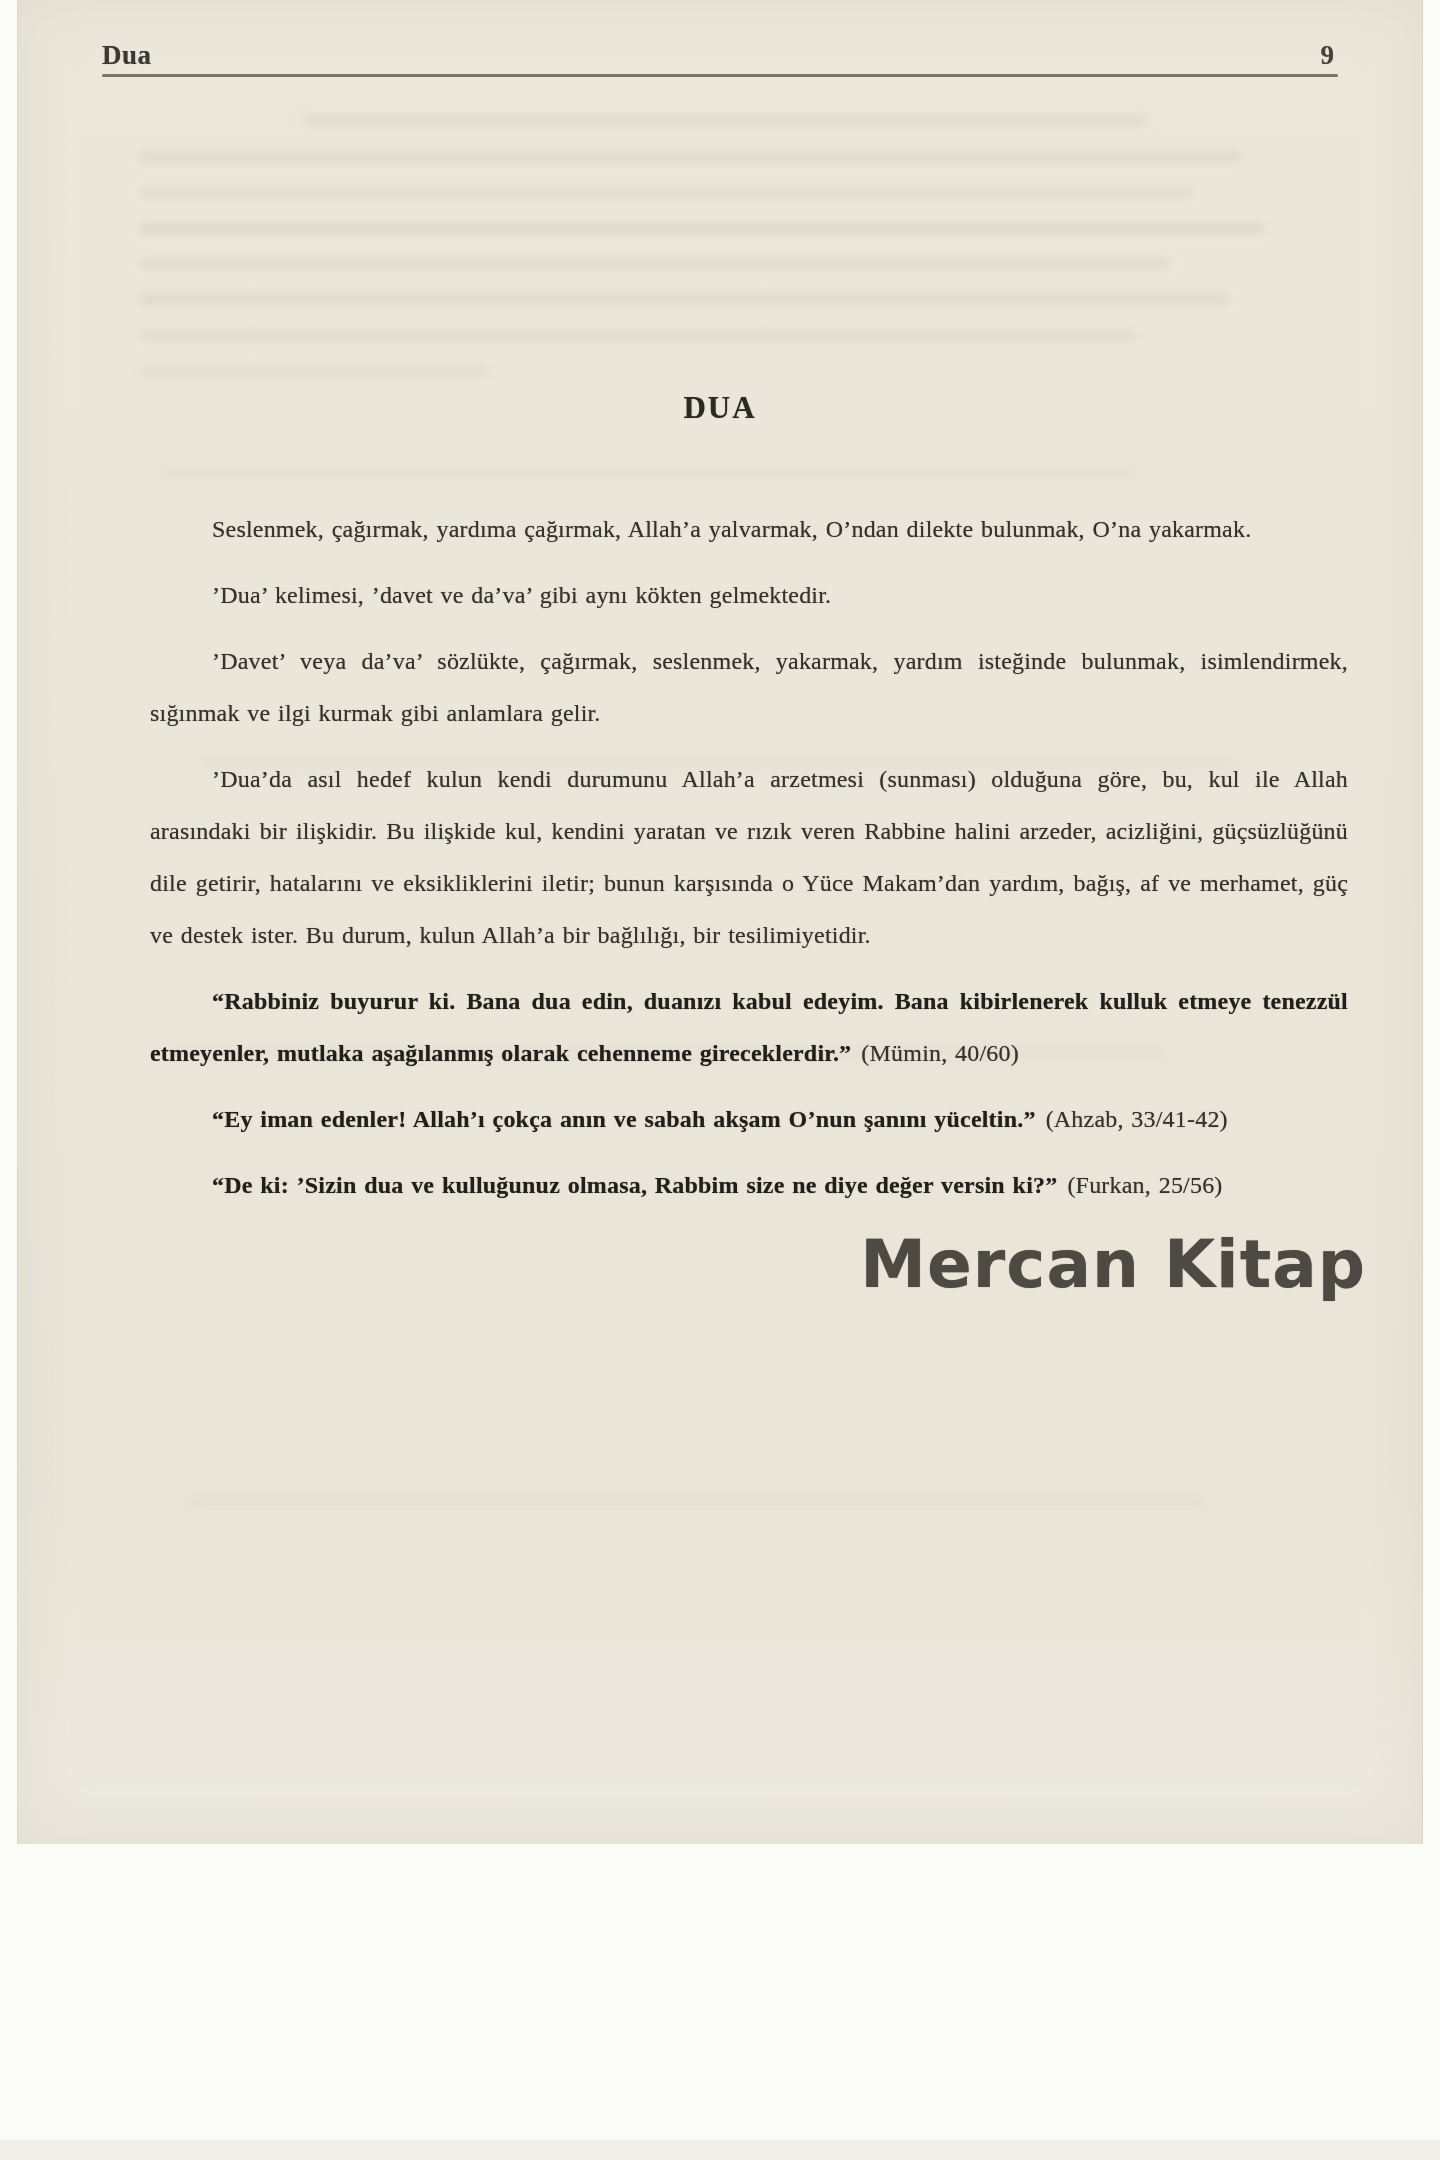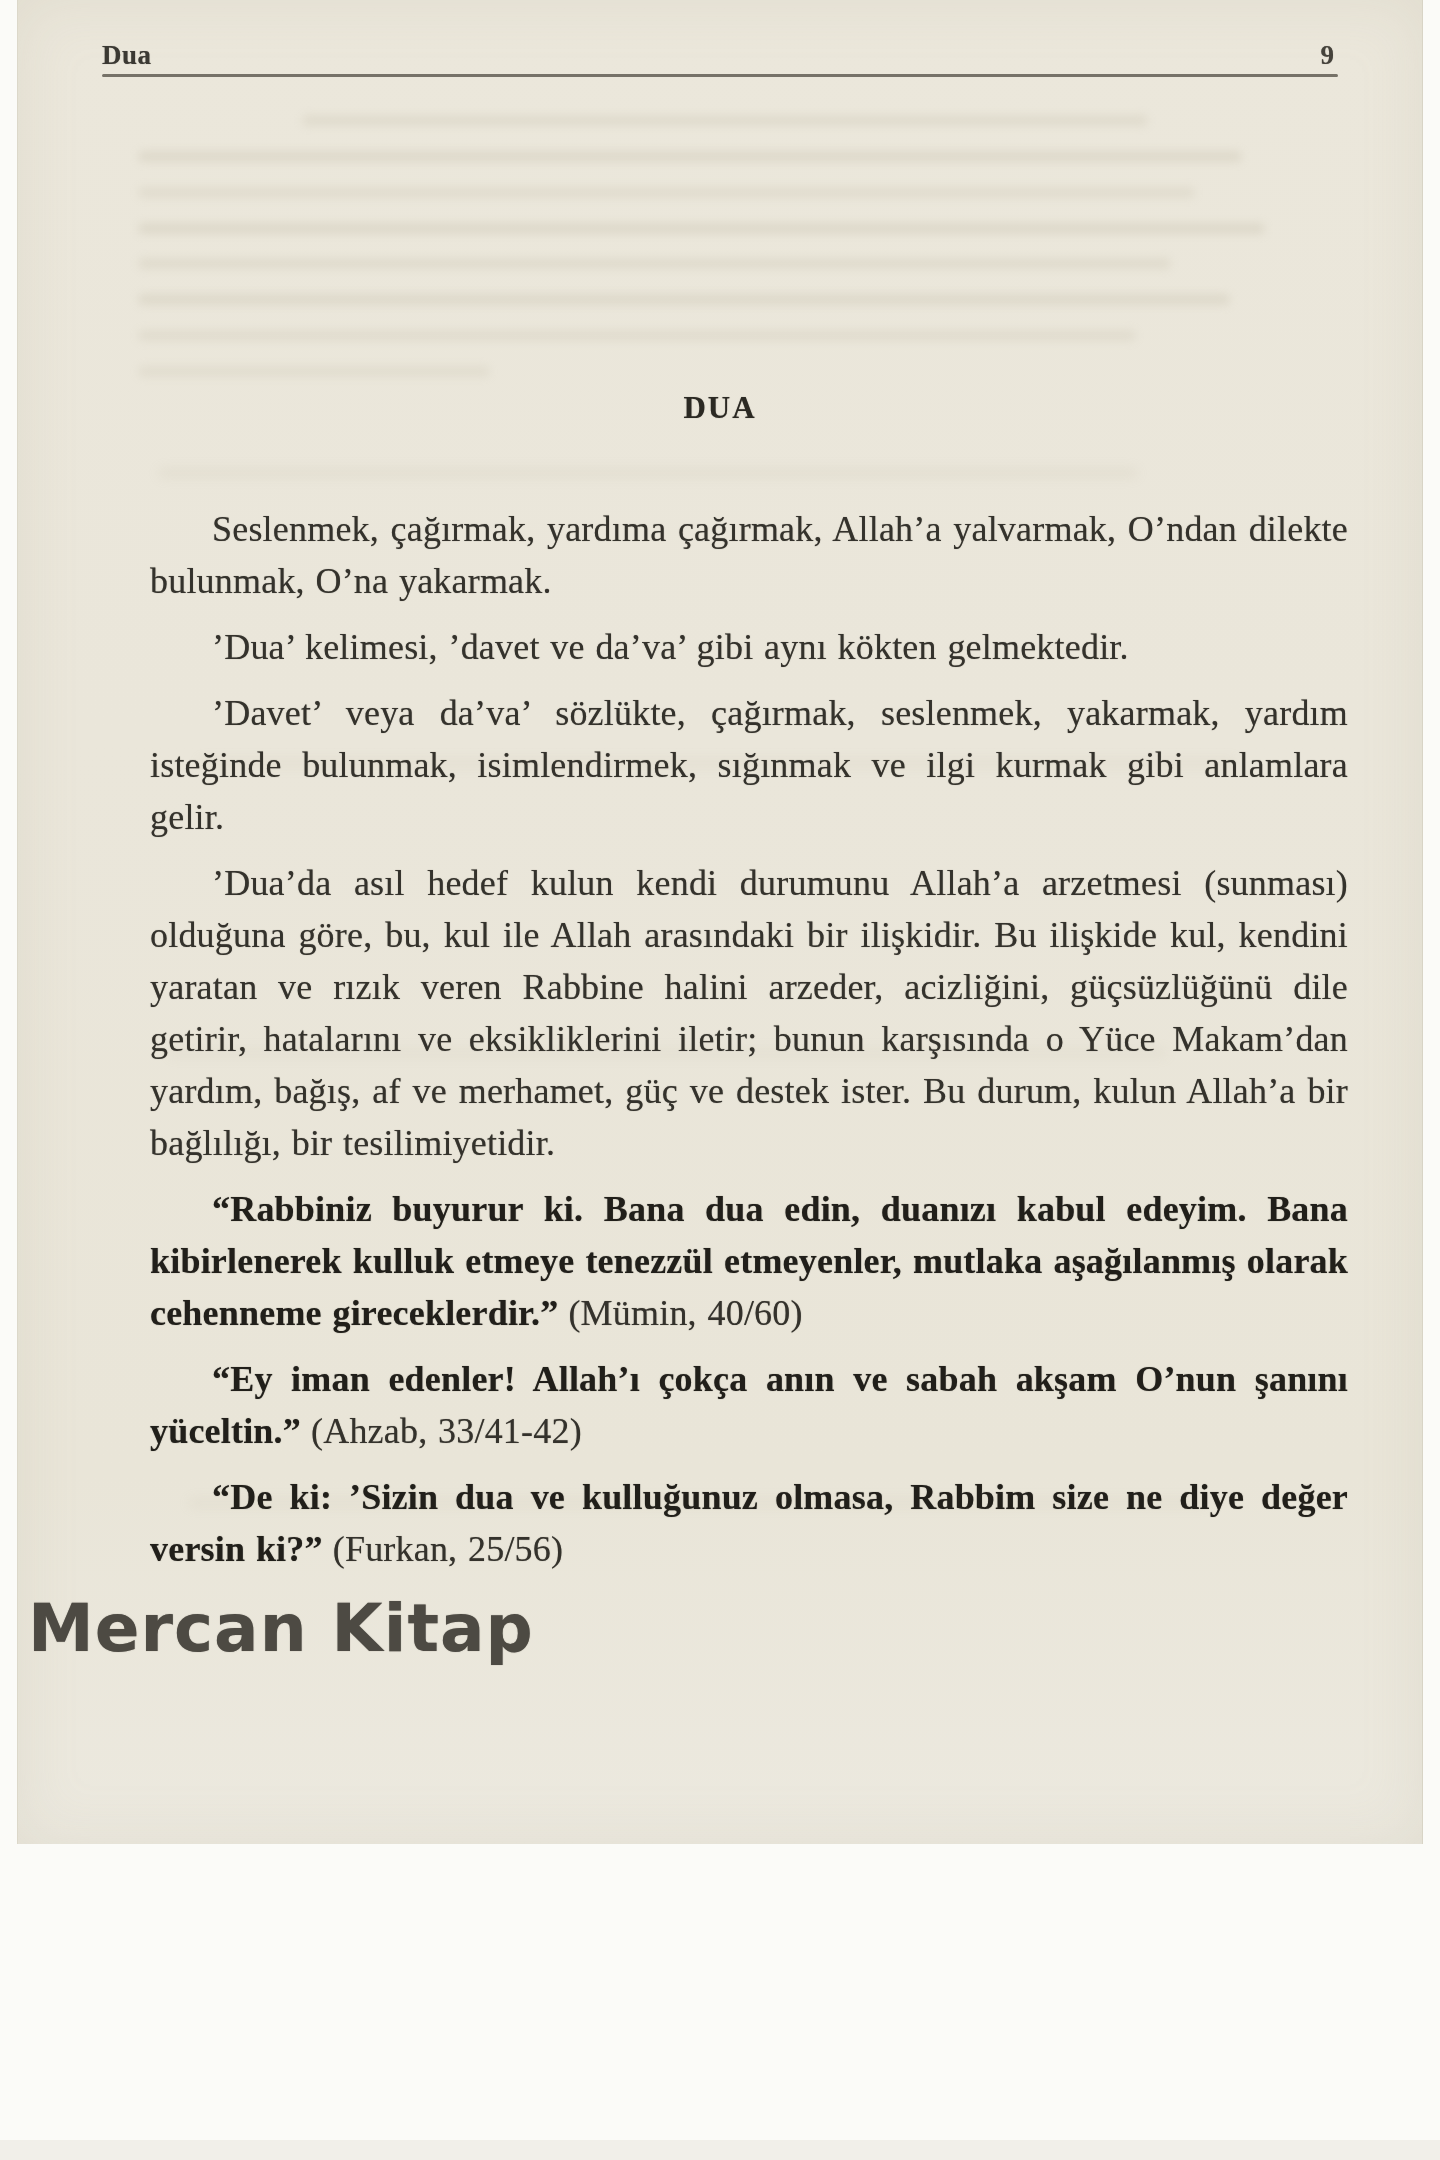--- a/index.html
+++ b/index.html
@@ -96,21 +96,21 @@
     font-size: 31px;
     font-weight: 700;
     line-height: 46px;
     color: #2b2923;
     letter-spacing: 2px;
     text-shadow: 0 0 1px rgba(30,28,22,0.45);
   }
   .body-text {
     margin: 72px 74px 0 132px;
     width: 1198px;
-    font-size: 36px;
+    font-size: 24px;
     line-height: 52px;
     color: #34322c;
     text-align: justify;
     letter-spacing: 0.2px;
     word-spacing: 1.5px;
     text-shadow: 0 0 0.9px rgba(45,42,35,0.55);
     filter: blur(0.25px);
   }
   .body-text p {
     margin: 0 0 14px 0;
@@ -122,29 +122,29 @@
     text-shadow: 0 0 1px rgba(25,23,18,0.5);
   }
   .body-text p.quote .ref {
     font-weight: 400;
     color: #34322c;
     margin-left: 10px;
     text-shadow: 0 0 0.9px rgba(45,42,35,0.55);
   }
   .publisher-logo {
     margin: 14px 56px 0 0;
+    text-align: right;
     font-family: "DejaVu Sans", sans-serif;
     font-weight: 700;
     font-size: 66px;
     line-height: 80px;
     color: #4d4a43;
     letter-spacing: 1px;
     filter: blur(0.4px);
     text-shadow: 0 0 1px rgba(60,56,48,0.5);
-    padding-left: 10px;
   }
   
   .scan-strip {
     position: absolute;
     left: 0;
     top: 2140px;
     width: 1440px;
     height: 20px;
     background: #f1efe9;
   }

